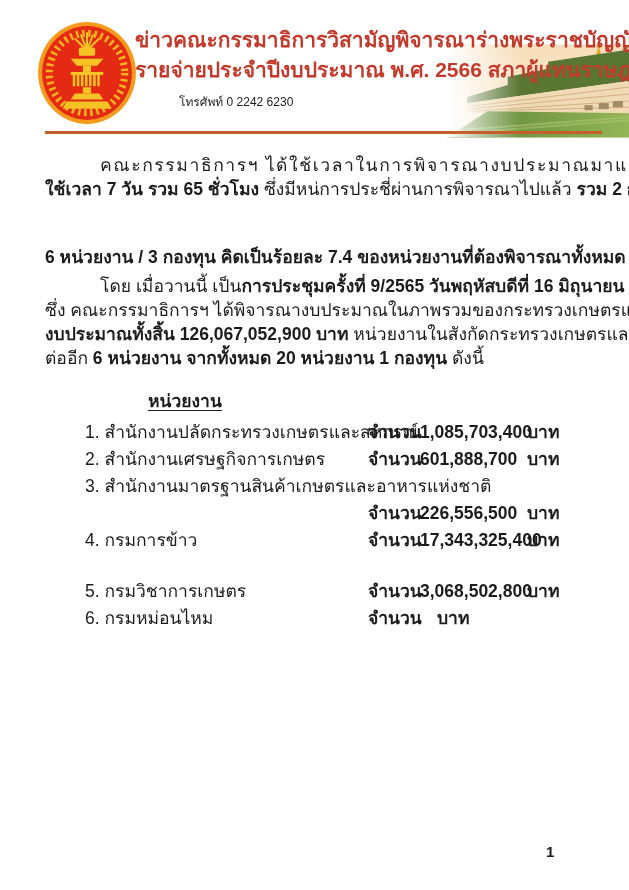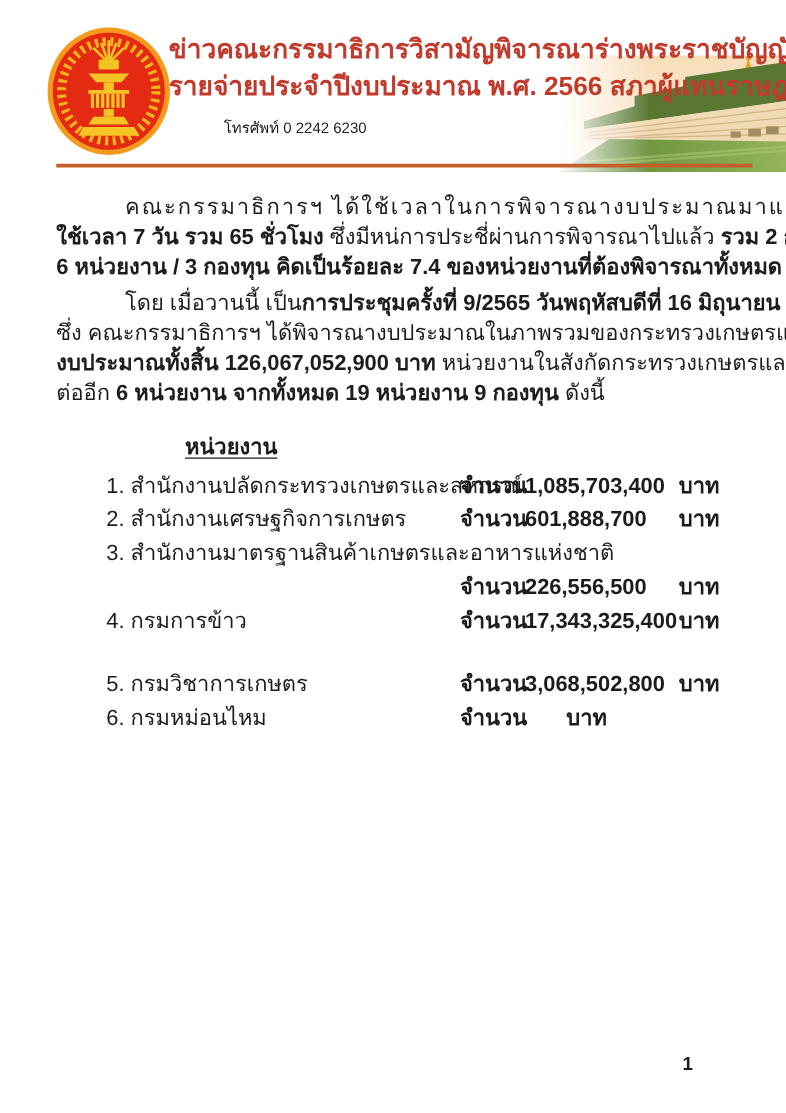--- a/index.html
+++ b/index.html
@@ -12,32 +12,32 @@
   .titles{position:absolute;left:135px;top:25px;width:494px;z-index:2;}
   .title-line{font-size:21px;font-weight:bold;color:#C23A2B;line-height:30px;white-space:nowrap;}
   .contact{display:flex;gap:60px;padding-left:44px;margin-top:7px;font-size:12px;color:#1c1c1c;}
   .divider{position:absolute;left:45px;top:131px;width:557px;height:3px;background:#C45E2B;z-index:3;}
 
   
   .main{position:absolute;left:45px;top:153px;width:556px;font-size:17.5px;line-height:24px;z-index:2;}
   .nowrap{white-space:nowrap;}
   .indent{padding-left:55px;}
   .spread{letter-spacing:1.6px;}
-  .bold{font-weight:bold;}
+  .bold{font-weight:bold;margin-top:44px;}
   .pgap{height:5px;}
 
   
   .list-heading{margin-top:19px;padding-left:103px;}
   .list-heading span{font-weight:bold;text-decoration:underline;text-underline-offset:3px;}
   .rows{margin-top:6px;}
   .lrow{display:flex;line-height:27px;white-space:nowrap;}
   .lrow .nm{width:323px;padding-left:40px;box-sizing:border-box;}
   .lrow .lb{font-weight:bold;width:52px;}
   .lrow .am{font-weight:bold;width:90px;text-align:right;}
-  .lrow .un{font-weight:bold;margin-left:33px;}
+  .lrow .un{font-weight:bold;margin-left:17px;}
   .gap-before{margin-top:24px;}
 
   .pagenum{position:absolute;top:843px;left:546px;font-size:15px;font-weight:bold;}
 </style>
 </head>
 <body>
 
 <div class="page">
 
   <div class="logo-wrap">
@@ -130,21 +130,21 @@
       <div class="nowrap"><span class="bold">ใช้เวลา 7 วัน รวม 65 ชั่วโมง</span><span> ซึ่งมีหน่การประชี่ผ่านการพิจารณาไปแล้ว </span><span class="bold">รวม 2 กระทรวง /</span></div>
       <div class="nowrap bold">6 หน่วยงาน / 3 กองทุน คิดเป็นร้อยละ 7.4 ของหน่วยงานที่ต้องพิจารณาทั้งหมด</div>
     </div>
 
     <div class="pgap"></div>
 
     <div>
       <div class="nowrap indent"><span>โดย เมื่อวานนี้ เป็น</span><span class="bold">การประชุมครั้งที่ 9/2565 วันพฤหัสบดีที่ 16 มิถุนายน 2565</span></div>
       <div class="nowrap">ซึ่ง คณะกรรมาธิการฯ ได้พิจารณางบประมาณในภาพรวมของกระทรวงเกษตรและสหกรณ์</div>
       <div class="nowrap"><span class="bold">งบประมาณทั้งสิ้น 126,067,052,900 บาท</span><span> หน่วยงานในสังกัดกระทรวงเกษตรและสหกรณ์</span></div>
-      <div class="nowrap"><span>ต่ออีก </span><span class="bold">6 หน่วยงาน จากทั้งหมด 19 หน่วยงาน 9 กองทุน</span><span> ดังนี้</span></div>
+      <div class="nowrap"><span>ต่ออีก </span><span class="bold">6 หน่วยงาน จากทั้งหมด 20 หน่วยงาน 1 กองทุน</span><span> ดังนี้</span></div>
     </div>
 
     <div class="list-heading">
       <span>หน่วยงาน</span>
     </div>
 
     <div class="rows">
 
       <div class="lrow">
         <span class="nm">1. สำนักงานปลัดกระทรวงเกษตรและสหกรณ์</span>

